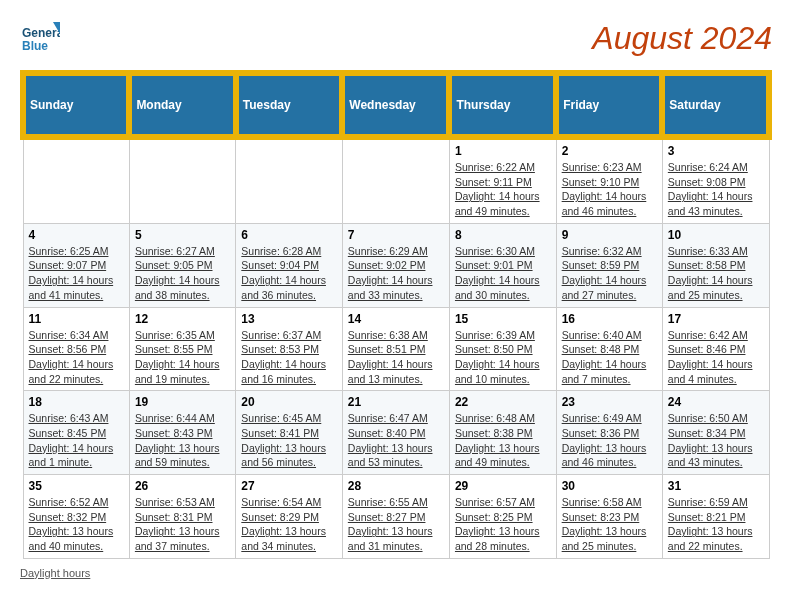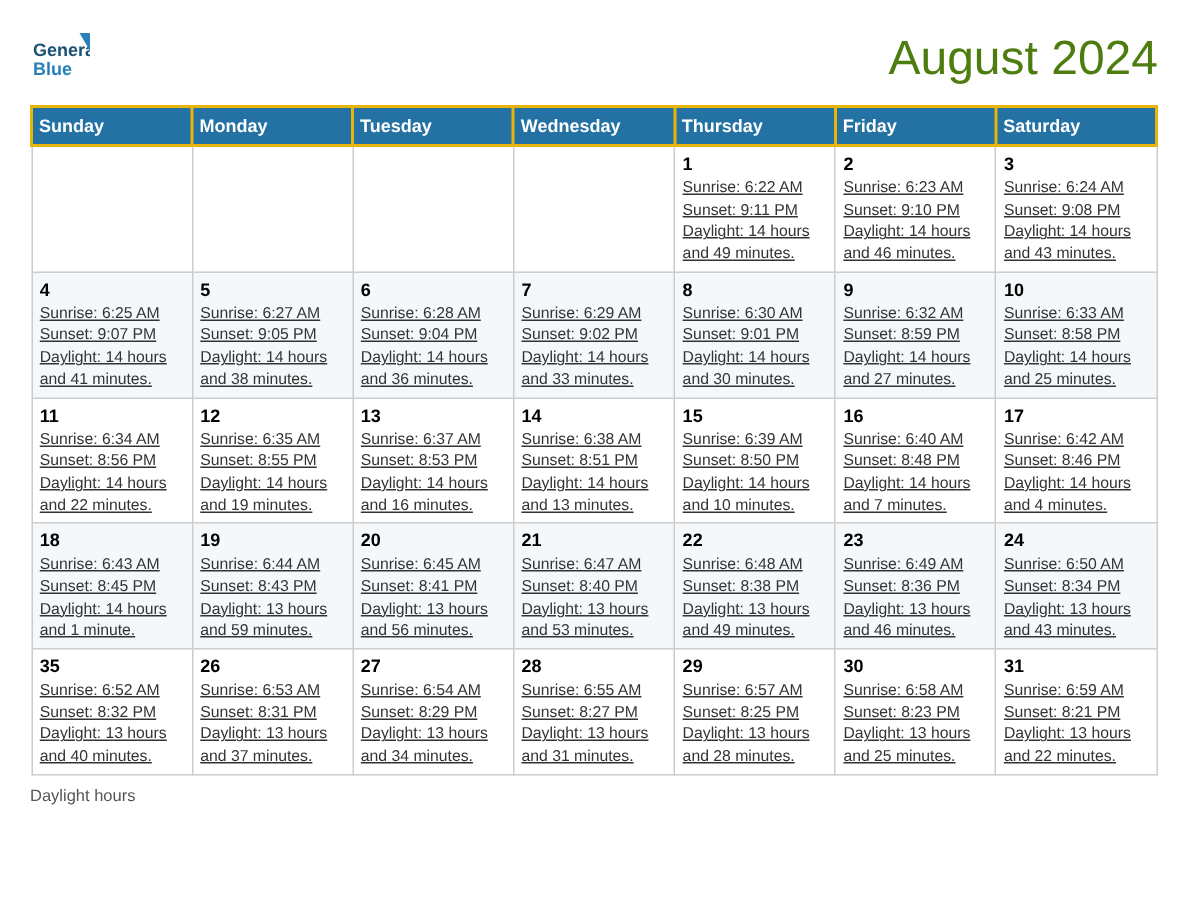--- a/index.html
+++ b/index.html
@@ -20,39 +20,40 @@
       display: flex;
       align-items: center;
       gap: 4px;
     }
     .title-area {
       text-align: right;
     }
     .month-year {
       font-size: 32px;
       font-weight: normal;
-      color: #4d7c0f;
+      color: #c2410c;
+      font-style: italic;
     }
     .location {
       font-size: 14px;
       color: #555;
     }
     .calendar-table {
       width: 100%;
       border-collapse: collapse;
       font-size: 11px;
     }
     .calendar-table th {
       background: #2471a3;
       color: #fff;
-      padding: 5px 4px;
+      padding: 22px 4px;
       text-align: left;
       font-weight: bold;
       font-size: 12px;
-      border: 2px solid #eab308;
+      border: 6px solid #eab308;
     }
     .calendar-table td {
       border: 1px solid #ccc;
       padding: 4px 5px;
       vertical-align: top;
       width: 108px;
       min-height: 80px;
       background: #fff;
     }
     .calendar-table tr:nth-child(even) td {
@@ -70,20 +71,21 @@
       text-decoration: underline;
     }
     .empty-cell {
       background: #fff !important;
     }
     .footer-note {
       margin-top: 8px;
       font-size: 11px;
       color: #555;
       text-align: left;
+      text-decoration: underline;
     }
   </style>
 </head>
 <body>
 
 <div class="header-area">
   <div class="logo">
   <svg width="40" height="40" viewBox="0 0 40 40">
     <text x="2" y="17" font-size="12" font-weight="bold" fill="#1a5276" font-family="Arial">General</text>
     <text x="2" y="30" font-size="12" font-weight="bold" fill="#2980b9" font-family="Arial">Blue</text>

